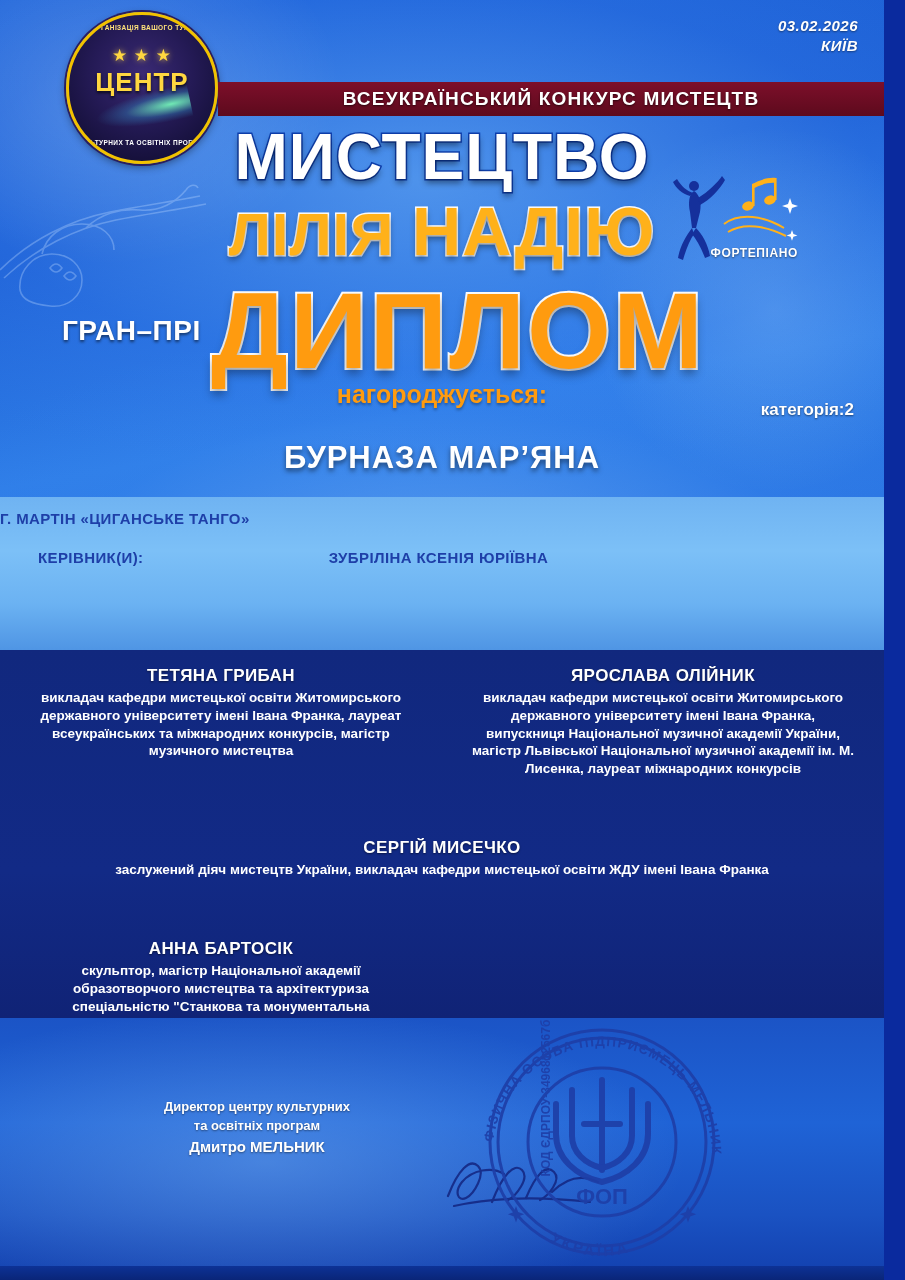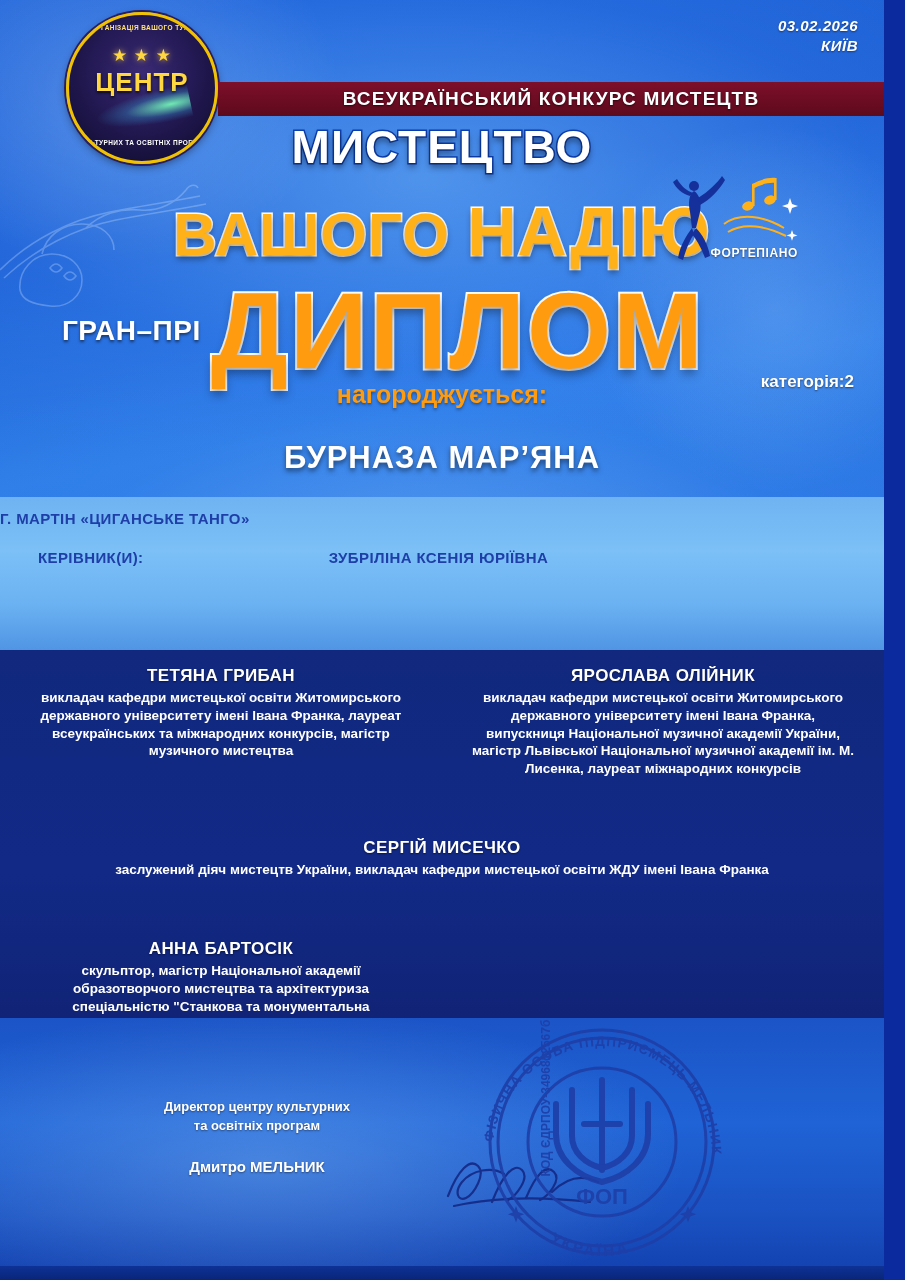--- a/index.html
+++ b/index.html
@@ -90,21 +90,21 @@
     display: flex; align-items: center; justify-content: center;
   }
   .banner span {
     color: #ffffff; font-size: 19px; font-weight: bold; letter-spacing: 1.2px;
     text-shadow: 0 1px 2px rgba(0,0,0,.6);
   }
 
   .title-1 {
     position: absolute; left: 0; right: 0; top: 120px;
     text-align: center;
-    font-size: 46px; font-weight: bold; letter-spacing: 1px;
+    font-size: 64px; font-weight: bold; letter-spacing: 1px;
     color: #ffffff;
     -webkit-text-stroke: 3px #0e3fae;
     paint-order: stroke fill;
     text-shadow: 0 4px 6px rgba(0,0,0,.45);
   }
   .title-2 {
     position: absolute; left: 0; right: 0; top: 192px;
     text-align: center;
     font-size: 60px; font-weight: bold; letter-spacing: 1px;
     white-space: nowrap;
@@ -145,21 +145,21 @@
     text-shadow: 0 6px 10px rgba(0,0,0,.35);
     margin-left: 32px;
   }
   .awarded {
     position: absolute; left: 0; right: 0; top: 380px;
     text-align: center;
     color: #ff9b0f; font-size: 25px; font-weight: bold;
     text-shadow: 0 2px 3px rgba(0,0,0,.35);
   }
   .category {
-    position: absolute; right: 30px; top: 372px;
+    position: absolute; right: 30px; top: 400px;
     color: #ffffff; font-size: 17px; font-weight: bold;
     text-shadow: 0 1px 2px rgba(0,0,0,.5);
   }
   .laureate {
     position: absolute; left: 0; right: 0; top: 440px;
     text-align: center;
     color: #ffffff; font-size: 31px; font-weight: bold; letter-spacing: 1px;
     text-shadow: 0 3px 5px rgba(0,0,0,.5);
   }
 
@@ -209,21 +209,21 @@
     position: absolute; left: 0; right: 0; top: 1018px; bottom: 0;
     background:
       radial-gradient(ellipse 600px 220px at 30% 55%, rgba(150,205,255,.35), rgba(255,255,255,0) 70%),
       linear-gradient(180deg, #1b54c6 0%, #1f63d6 40%, #1a52c2 75%, #123fae 100%);
   }
   .sign-block {
     position: absolute; left: 132px; top: 1098px; width: 250px;
     text-align: center; color: #ffffff; font-size: 13px; font-weight: bold; line-height: 1.45;
     text-shadow: 0 1px 2px rgba(0,0,0,.45);
   }
-  .sign-block .nm { font-size: 15px; margin-top: 20px; }
+  .sign-block .nm { font-size: 15px; }
 
   .stamp {
     position: absolute; left: 452px; top: 1018px; width: 300px; height: 248px;
     opacity: .92;
   }
   .signature {
     position: absolute; left: 440px; top: 1140px; width: 190px; height: 80px; opacity: .92;
   }
   .bottombar {
     position: absolute; left: 0; right: 0; bottom: 0; height: 14px;
@@ -265,21 +265,21 @@
     <div class="ring-text-bottom">КУЛЬТУРНИХ ТА ОСВІТНІХ
 ПРОГРАМ</div>
   </div>
 
   <div class="banner">
     <span>ВСЕУКРАЇНСЬКИЙ КОНКУРС МИСТЕЦТВ</span>
   </div>
 
   <div class="title-1">МИСТЕЦТВО</div>
   <div class="title-2">
-    <span class="w1">ВАШОГО</span>
+    <span class="w1">ЛІЛІЯ</span>
     <span class="w2">НАДІЮ</span>
   </div>
 
   <svg class="dancer-group" viewBox="0 0 130 96">
     <g fill="#15309b">
       <circle cx="22" cy="14" r="5"></circle>
       <path d="M22,19 C27,22 30,30 28,40 L24,56 L20,56 L18,40 C16,31 17,22 22,19 Z"></path>
       <path d="M26,26 C36,20 46,10 50,4 L53,8 C48,17 38,28 28,33 Z"></path>
       <path d="M18,24 C10,22 4,16 1,10 L5,7 C9,14 15,19 21,21 Z"></path>
       <path d="M24,56 C30,62 36,72 38,84 L33,86 C29,75 24,67 20,62 Z"></path>

